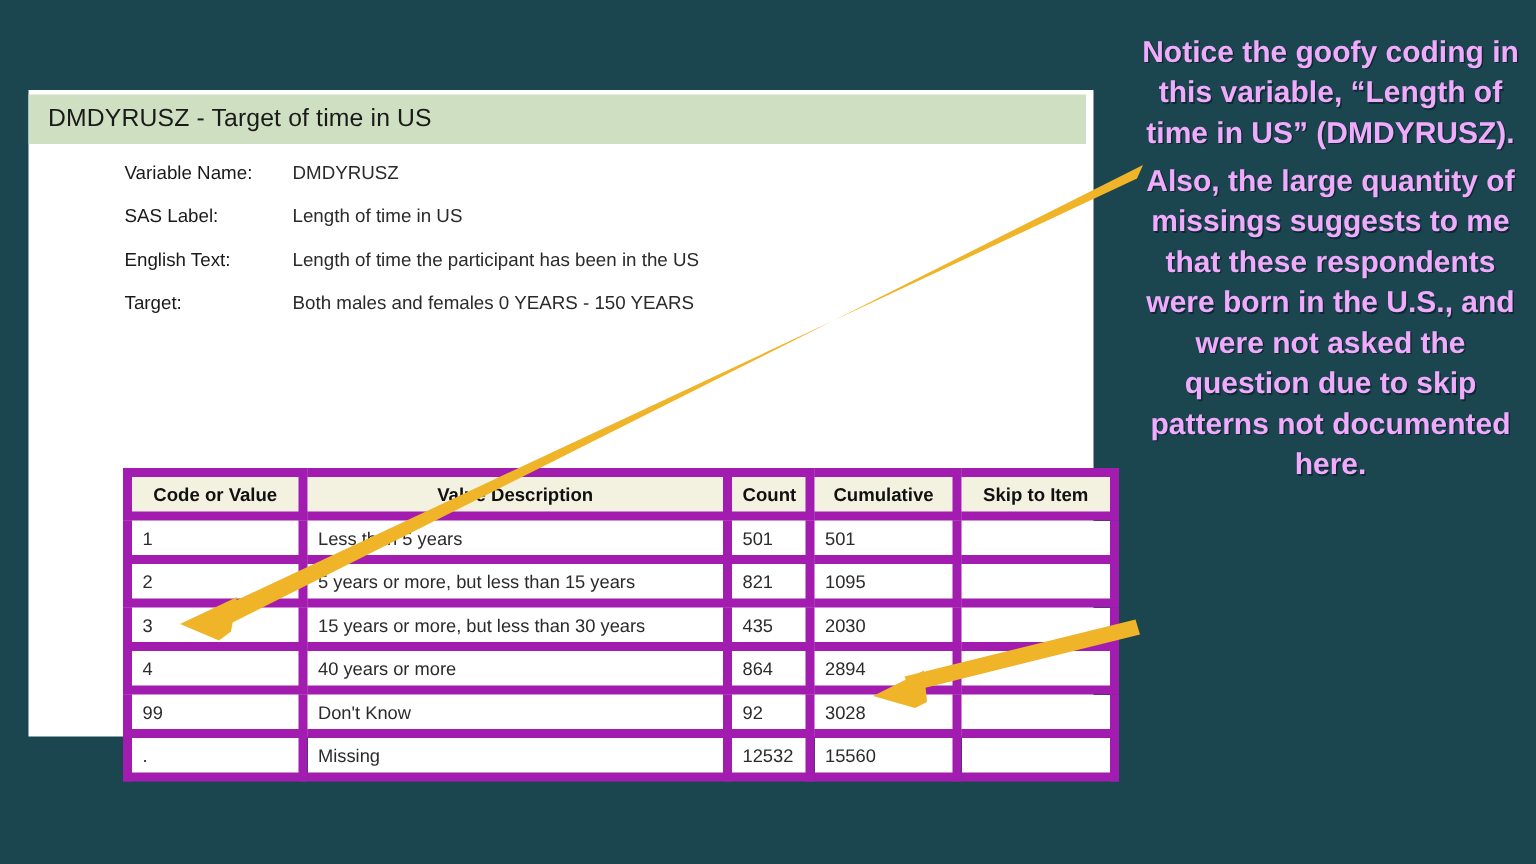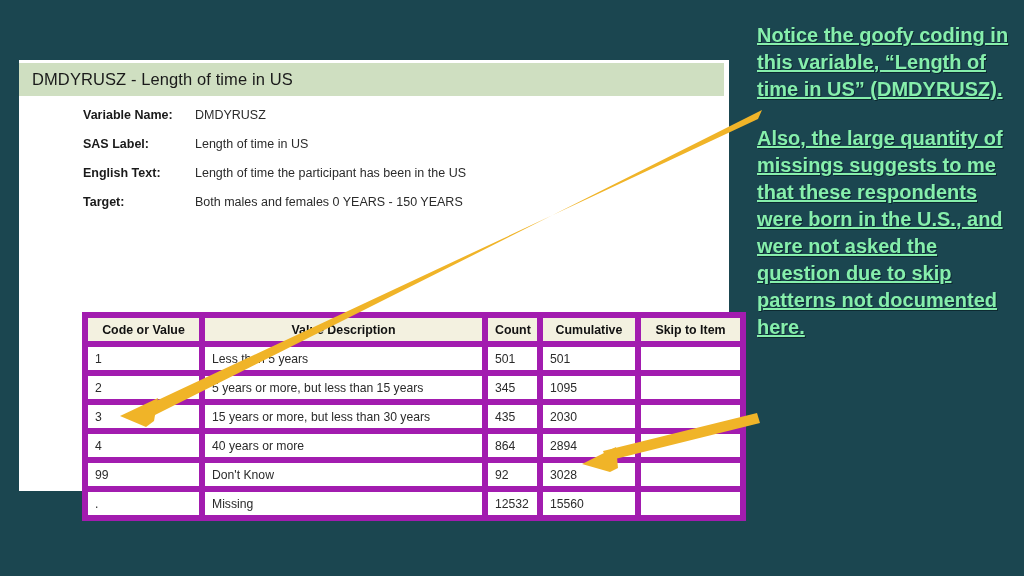--- a/index.html
+++ b/index.html
@@ -62,21 +62,21 @@
     width: 620px;
   }
   .meta-row {
     display: flex;
     align-items: baseline;
     height: 29px;
   }
   .meta-label {
     width: 112px;
     font-size: 12.5px;
-    font-weight: bold;
+    font-weight: normal;
     color: #1a1a1a;
     white-space: nowrap;
   }
   .meta-value {
     font-size: 12.5px;
     color: #2b2b2b;
     white-space: nowrap;
     text-align: center;
   }
 
@@ -114,46 +114,46 @@
   col.c-count { width: 55px; }
   col.c-cum   { width: 98px; }
   col.c-skip  { width: 105px; }
 
   
   #notes {
     position: absolute;
     left: 757px;
     top: 22px;
     width: 260px;
-    color: #86efac;
+    text-align: center;
+    color: #f0abfc;
     font-weight: bold;
     font-size: 20px;
     line-height: 27px;
     text-shadow: 1px 1px 0 #0d2a31;
-    text-decoration: underline;
-  }
-  #notes .para + .para { margin-top: 22px; }
+  }
+  #notes .para + .para { margin-top: 5px; }
 
   
   #arrows {
     position: absolute;
     left: 0; top: 0;
     width: 1024px; height: 576px;
     pointer-events: none;
   }
 </style>
 </head>
 <body>
 
 <div id="slide">
 
   <div id="doc-panel">
 
     <div id="doc-header">
-      <span class="title">DMDYRUSZ - Length of time in US</span>
+      <span class="title">DMDYRUSZ - Target of time in US</span>
     </div>
 
     <div id="meta">
       <div class="meta-row">
         <span class="meta-label">Variable Name:</span>
         <span class="meta-value">DMDYRUSZ</span>
       </div>
       <div class="meta-row">
         <span class="meta-label">SAS Label:</span>
         <span class="meta-value">Length of time in US</span>
@@ -189,21 +189,21 @@
         <tr>
           <td>1</td>
           <td>Less than 5 years</td>
           <td>501</td>
           <td>501</td>
           <td></td>
         </tr>
         <tr>
           <td>2</td>
           <td>5 years or more, but less than 15 years</td>
-          <td>345</td>
+          <td>821</td>
           <td>1095</td>
           <td></td>
         </tr>
         <tr>
           <td>3</td>
           <td>15 years or more, but less than 30 years</td>
           <td>435</td>
           <td>2030</td>
           <td></td>
         </tr>

